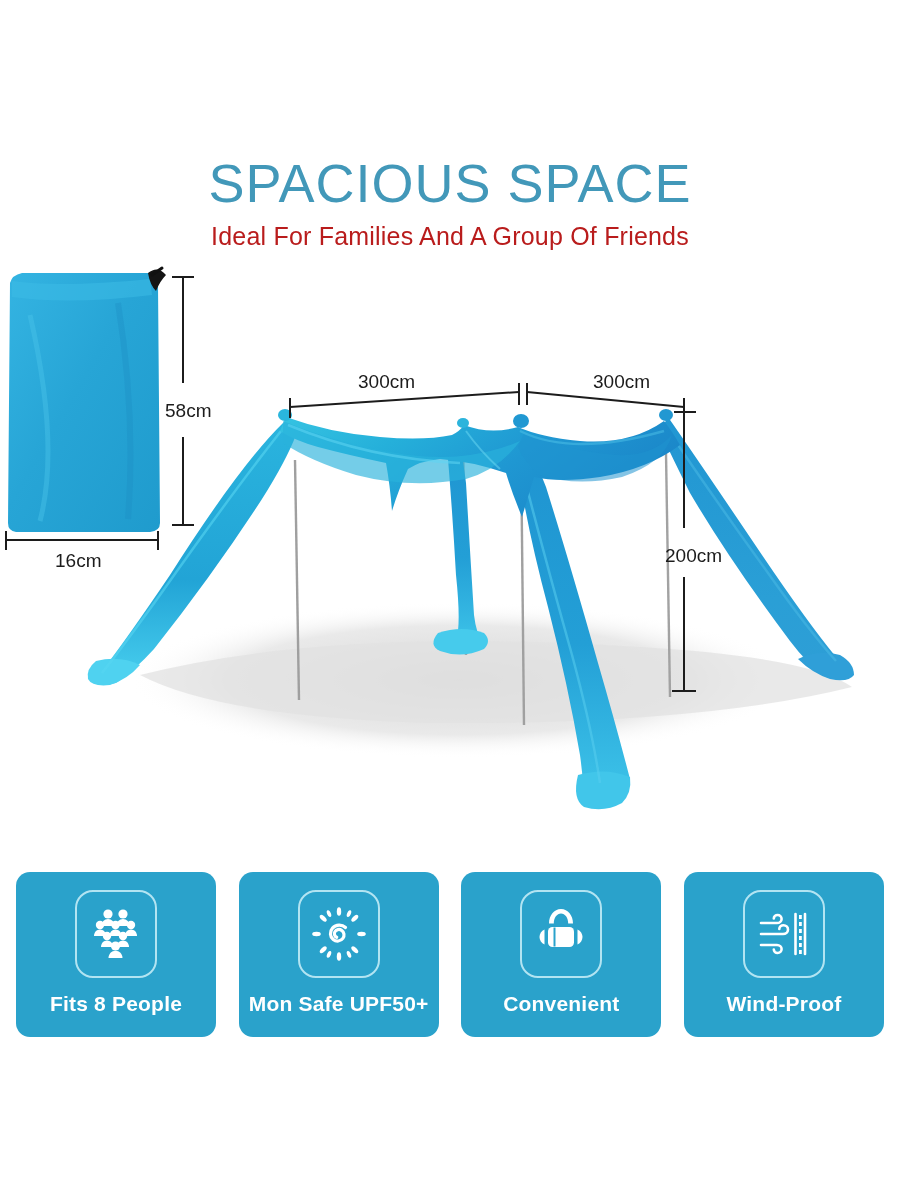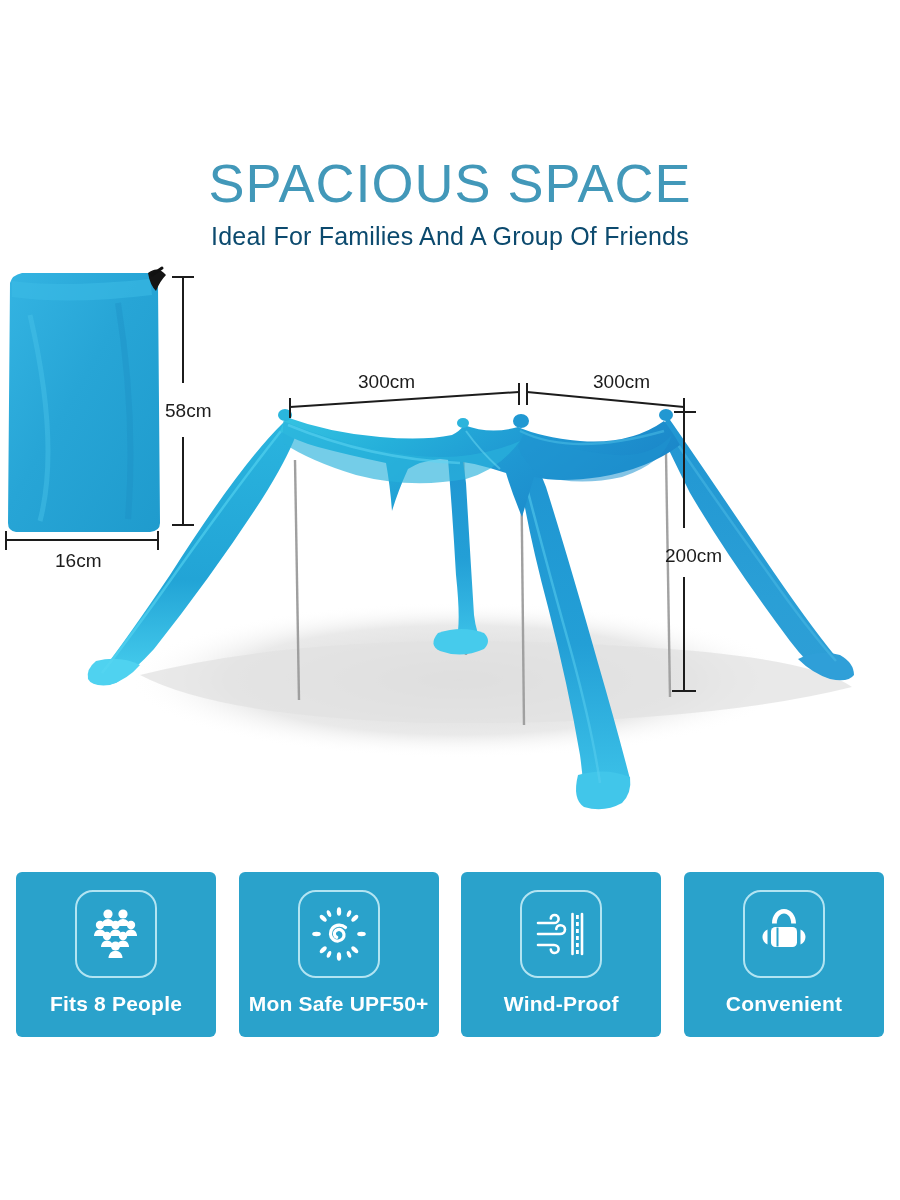--- a/index.html
+++ b/index.html
@@ -31,21 +31,21 @@
     letter-spacing: 1px;
     color: #4298b9;
     line-height: 1.05;
     white-space: nowrap;
   }
   #subtitle {
     margin-top: 10px;
     font-family: "Liberation Sans", sans-serif;
     font-size: 25px;
     font-weight: 400;
-    color: #0c4a6e;
+    color: #b91c1c;
     letter-spacing: 0.2px;
     white-space: nowrap;
   }
 
   
   #stage {
     position: absolute;
     top: 255px;
     left: 0;
     width: 900px;
@@ -65,21 +65,21 @@
     left: 16px;
     top: 872px;
     width: 868px;
     height: 165px;
     display: flex;
     justify-content: space-between;
   }
   .feature-card {
     width: 200px;
     height: 165px;
-    border-radius: 6px;
+    border-radius: 14px;
     background: #2aa2cb;
     display: flex;
     flex-direction: column;
     align-items: center;
     justify-content: flex-start;
     box-sizing: border-box;
     padding-top: 18px;
   }
   .feature-icon-frame {
     width: 82px;
@@ -319,50 +319,50 @@
           <ellipse cx="19" cy="49.4" rx="1.9" ry="3.6" transform="rotate(22 19 49.4)"></ellipse>
         </g>
       </svg>
     </div>
     <div class="feature-label">Mon Safe UPF50+</div>
   </div>
 
   <div class="feature-card">
     <div class="feature-icon-frame">
       <svg width="58" height="58" viewBox="0 0 58 58">
+        <g fill="#ffffff">
+          <path d="M29 4c-7 0-12 6.5-12 14.5h4.8C21.8 12.6 25 8.4 29 8.4s7.2 4.2 7.2 10.1H41C41 10.5 36 4 29 4z"></path>
+          <rect x="16" y="22" width="26" height="20" rx="4.5"></rect>
+          <path d="M12.5 24.5C9.4 25.6 7.5 28.8 7.5 32s1.9 6.4 5 7.5z"></path>
+          <path d="M45.5 24.5c3.1 1.1 5 4.3 5 7.5s-1.9 6.4-5 7.5z"></path>
+        </g>
+        <g fill="none" stroke="#2aa2cb" stroke-width="2">
+          <line x1="22.5" y1="22.5" x2="22.5" y2="41.5"></line>
+        </g>
+      </svg>
+    </div>
+    <div class="feature-label">Convenient</div>
+  </div>
+
+  <div class="feature-card">
+    <div class="feature-icon-frame">
+      <svg width="58" height="58" viewBox="0 0 58 58">
         <g fill="none" stroke="#ffffff" stroke-width="2.6" stroke-linecap="round">
           <path d="M6 18h16c2.6 0 4.6-1.8 4.6-4.1 0-2.2-1.8-3.9-4-3.9-2.1 0-3.8 1.6-3.8 3.5"></path>
           <path d="M6 29h22c2.8 0 5-2 5-4.5 0-2.4-2-4.3-4.5-4.3-2.3 0-4.2 1.7-4.2 3.8"></path>
           <path d="M6 40h16c2.6 0 4.6 1.8 4.6 4.1 0 2.2-1.8 3.9-4 3.9-2.1 0-3.8-1.6-3.8-3.5"></path>
           <line x1="40.5" y1="9" x2="40.5" y2="49"></line>
           <line x1="50" y1="9" x2="50" y2="49"></line>
         </g>
         <g fill="#ffffff">
           <rect x="44" y="10" width="2.8" height="4"></rect>
           <rect x="44" y="17" width="2.8" height="4"></rect>
           <rect x="44" y="24" width="2.8" height="4"></rect>
           <rect x="44" y="31" width="2.8" height="4"></rect>
           <rect x="44" y="38" width="2.8" height="4"></rect>
           <rect x="44" y="45" width="2.8" height="4"></rect>
         </g>
       </svg>
     </div>
     <div class="feature-label">Wind-Proof</div>
   </div>
 
-  <div class="feature-card">
-    <div class="feature-icon-frame">
-      <svg width="58" height="58" viewBox="0 0 58 58">
-        <g fill="#ffffff">
-          <path d="M29 4c-7 0-12 6.5-12 14.5h4.8C21.8 12.6 25 8.4 29 8.4s7.2 4.2 7.2 10.1H41C41 10.5 36 4 29 4z"></path>
-          <rect x="16" y="22" width="26" height="20" rx="4.5"></rect>
-          <path d="M12.5 24.5C9.4 25.6 7.5 28.8 7.5 32s1.9 6.4 5 7.5z"></path>
-          <path d="M45.5 24.5c3.1 1.1 5 4.3 5 7.5s-1.9 6.4-5 7.5z"></path>
-        </g>
-        <g fill="none" stroke="#2aa2cb" stroke-width="2">
-          <line x1="22.5" y1="22.5" x2="22.5" y2="41.5"></line>
-        </g>
-      </svg>
-    </div>
-    <div class="feature-label">Convenient</div>
-  </div>
-
 </div>
 
 </body></html>

